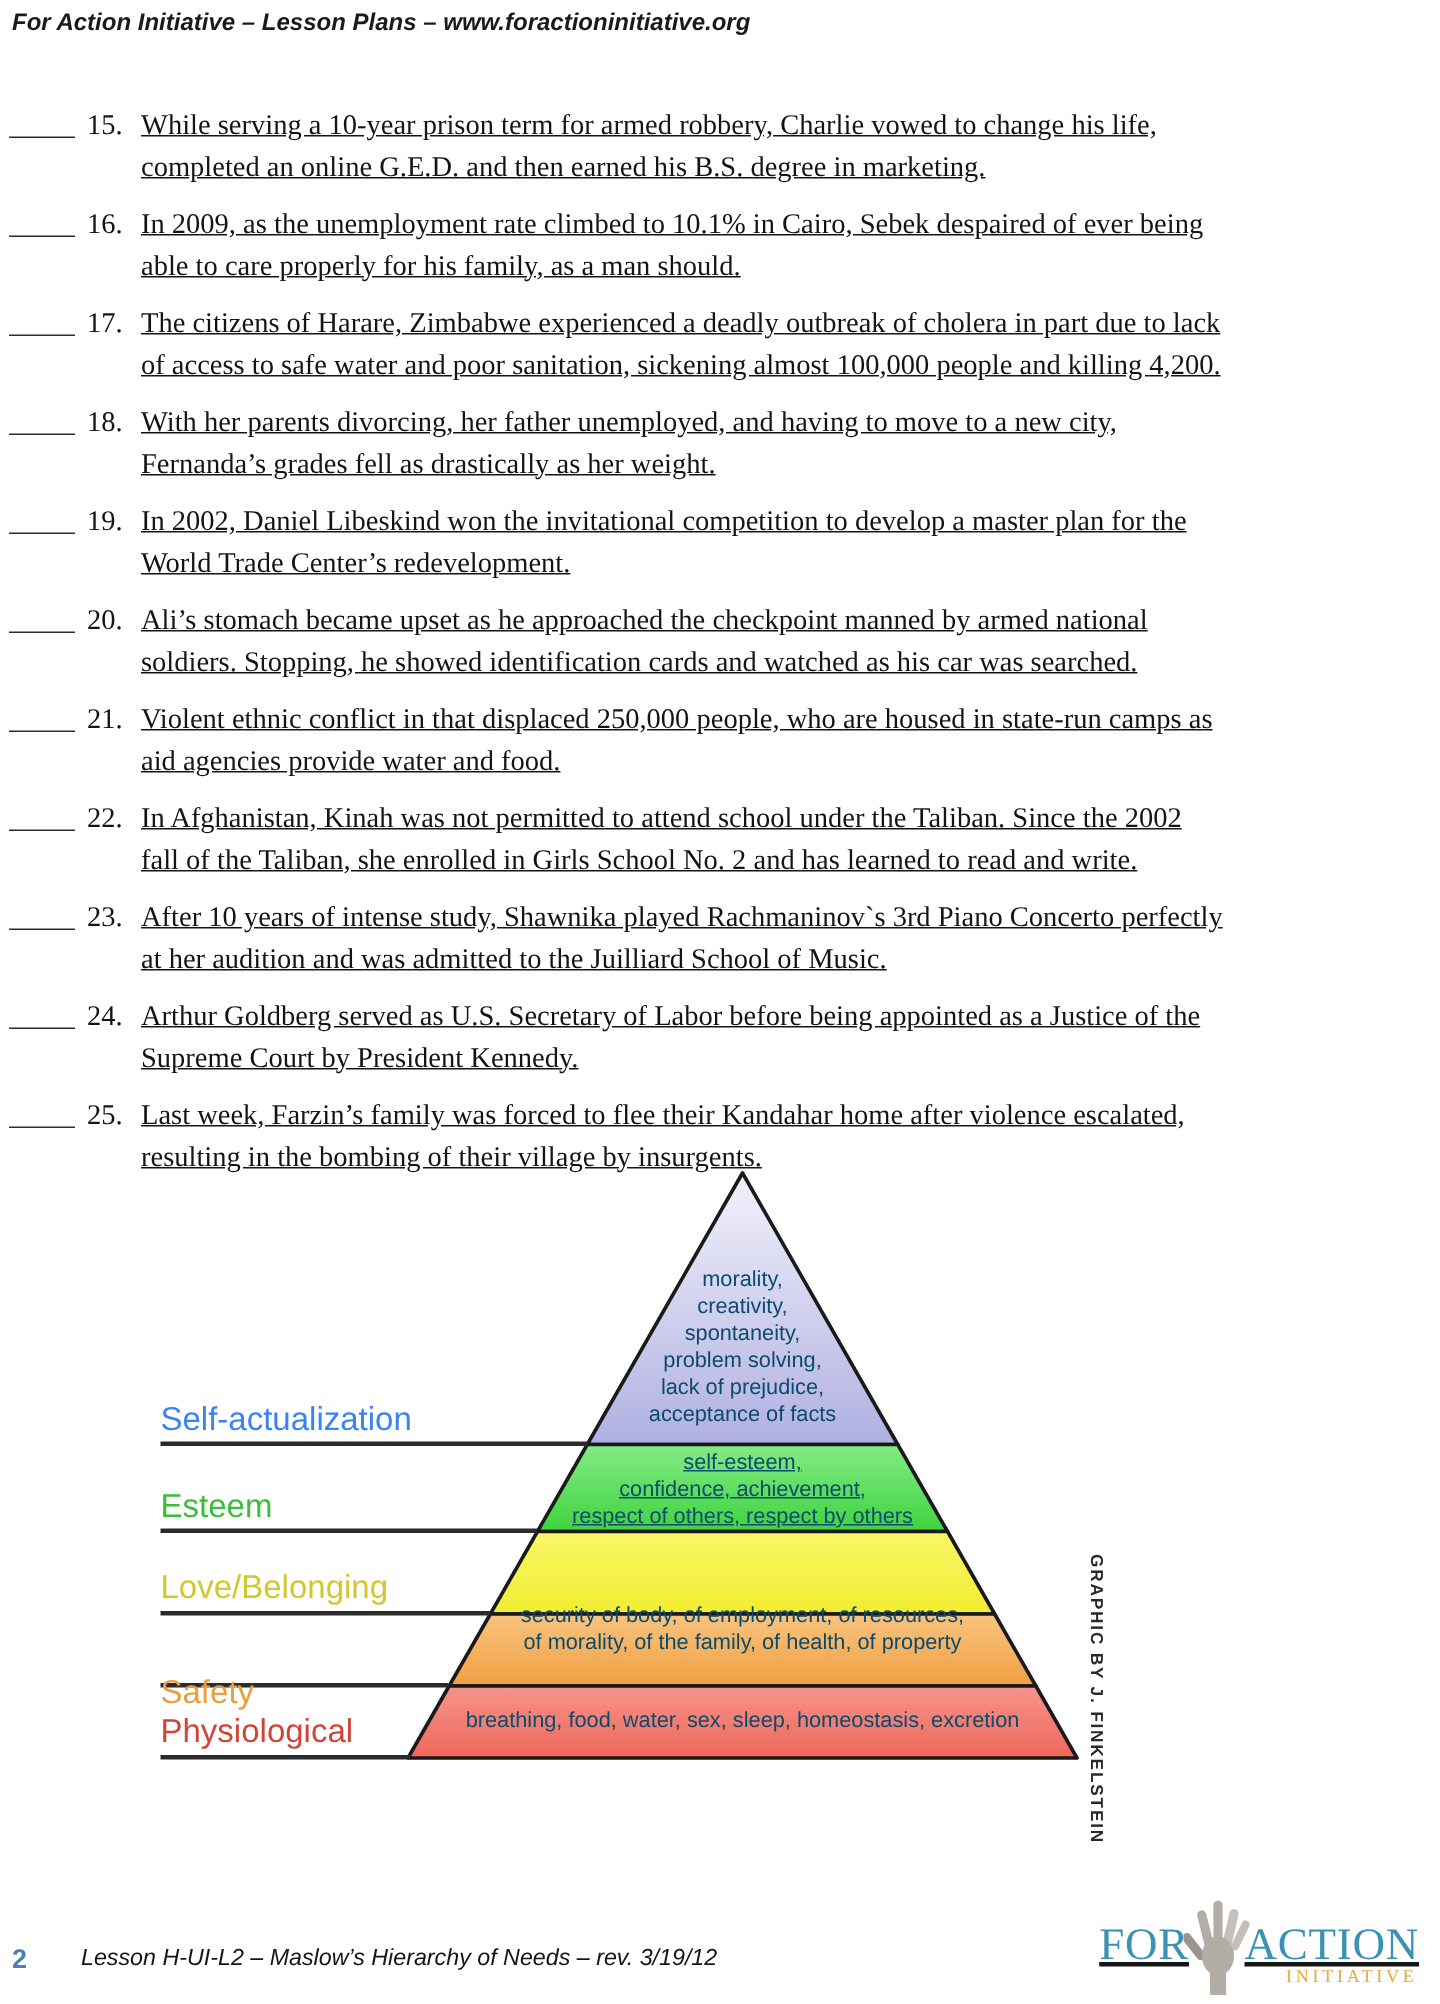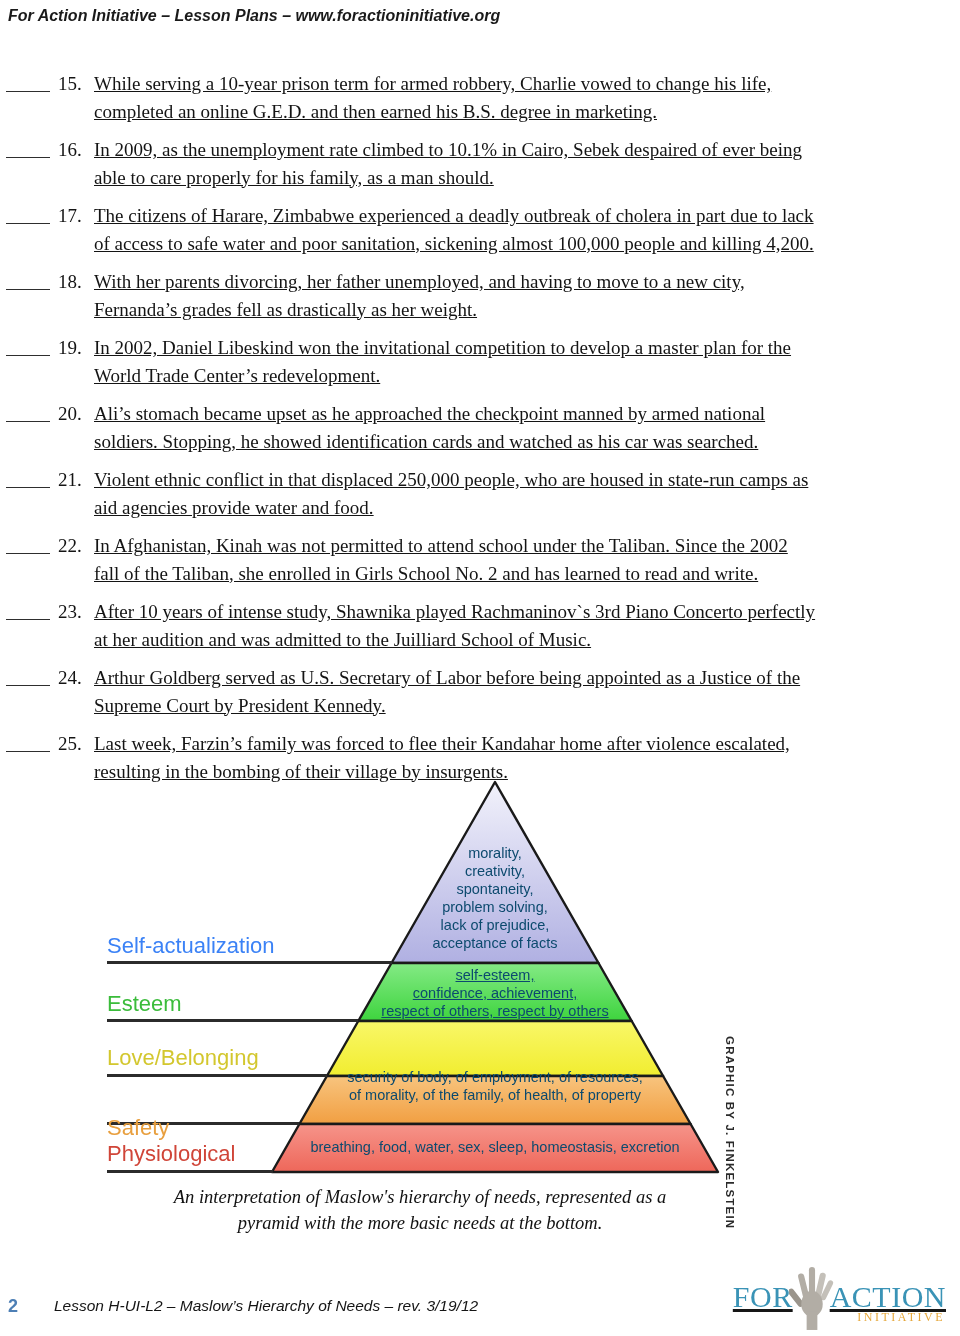--- a/index.html
+++ b/index.html
@@ -207,22 +207,20 @@
     <div class="lvl-text ltx-1">self-esteem,
 confidence, achievement,
 respect of others, respect by others</div>
     <div class="lvl-text ltx-3">security of body, of employment, of resources,
 of morality, of the family, of health, of property</div>
     <div class="lvl-text ltx-4">breathing, food, water, sex, sleep, homeostasis, excretion</div>
   </div>
 
   <div class="credit">GRAPHIC BY J. FINKELSTEIN</div>
 
-  <div class="caption">An interpretation of Maslow's hierarchy of needs, represented as a
-pyramid with the more basic needs at the bottom.</div>
 
   <div class="page-num">2</div>
   <div class="lesson">Lesson H-UI-L2 – Maslow’s Hierarchy of Needs – rev. 3/19/12</div>
 
   <div class="logo">
     <div class="logo-row">
       <span class="logo-word" style="color: rgb(58, 147, 182);">FOR</span>
       <span class="logo-hand">
         <svg width="46" height="66" viewBox="0 0 60 86">
           <g>

